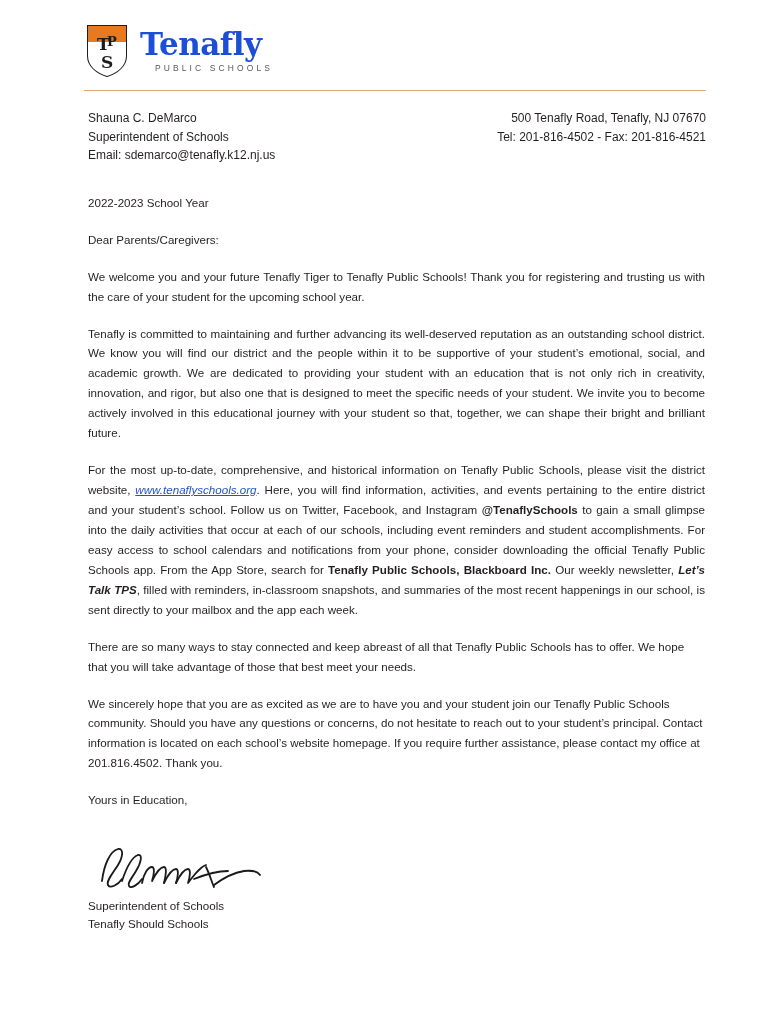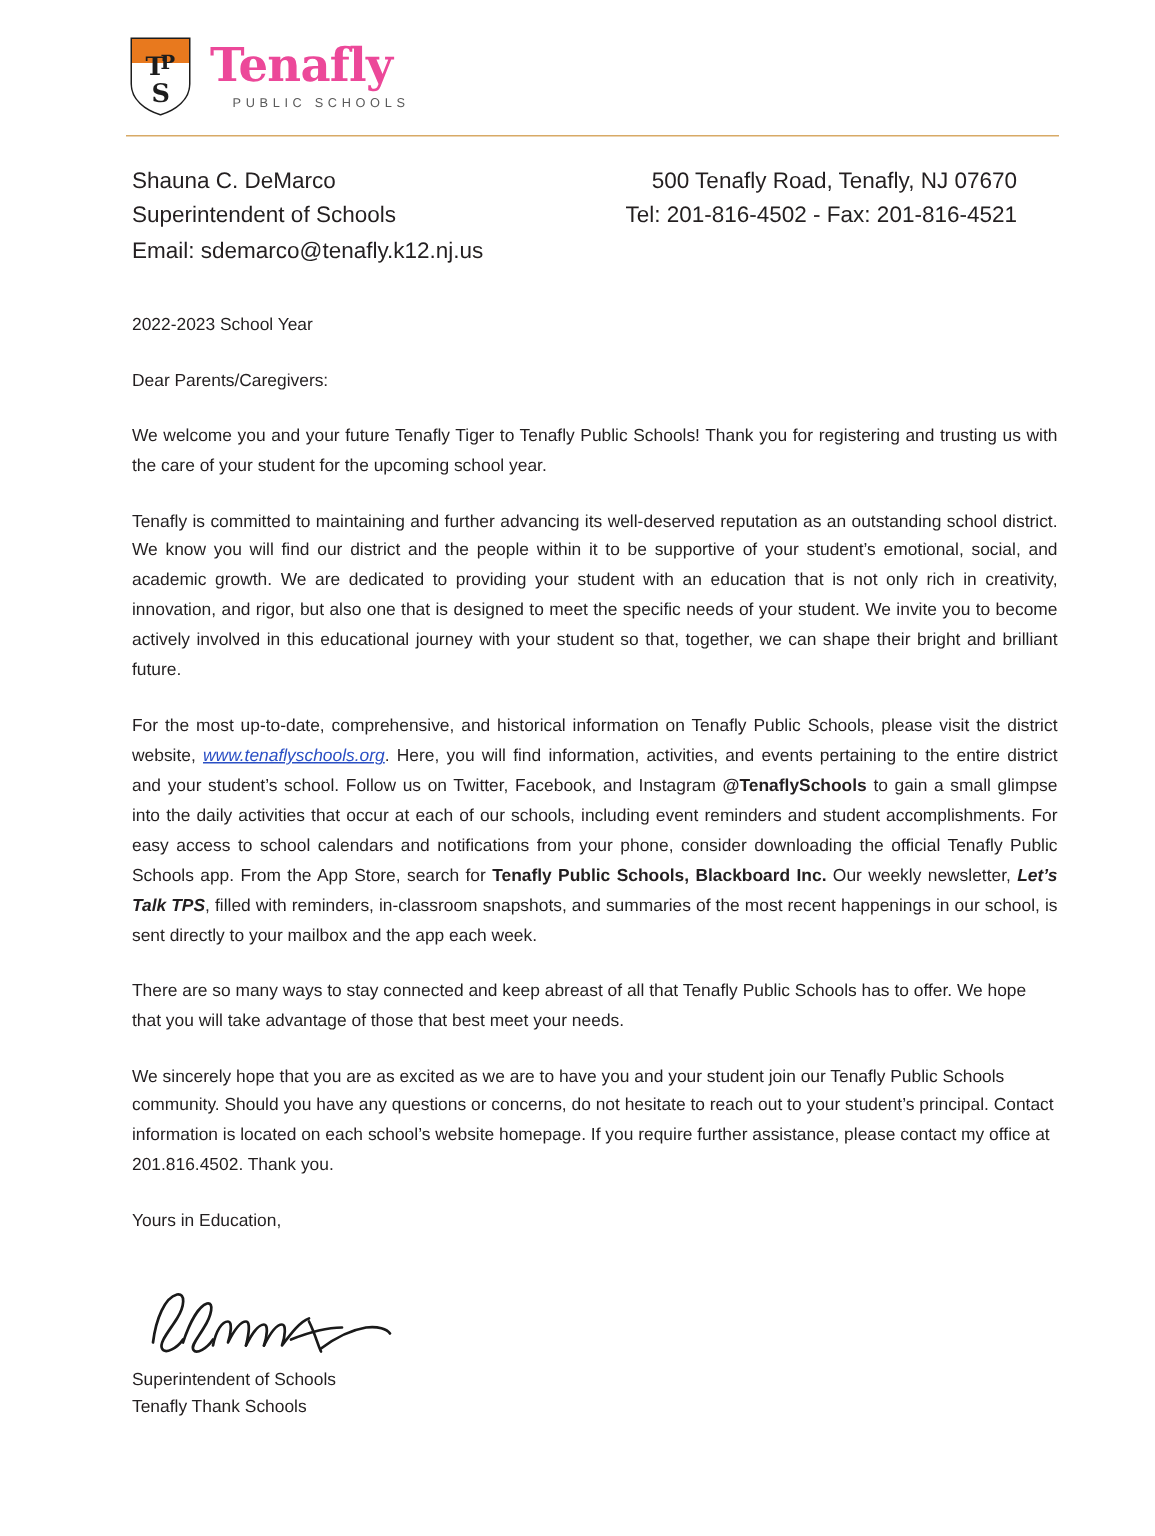--- a/index.html
+++ b/index.html
@@ -49,21 +49,21 @@
   .logo-text {
     display: flex;
     flex-direction: column;
     justify-content: center;
     line-height: 1;
   }
   .logo-word {
     font-family: "DejaVu Serif", serif;
     font-size: 31px;
     font-weight: 700;
-    color: #ec4899;
+    color: #1d4ed8;
     letter-spacing: -0.5px;
   }
   .logo-sub {
     font-family: "Liberation Sans", sans-serif;
     font-size: 8.5px;
     letter-spacing: 3.1px;
     color: #5a5a5a;
     margin-top: 4px;
     margin-left: 2px;
     padding-left: 13px;
@@ -72,22 +72,22 @@
     margin: 10px 0 0 0;
     height: 1px;
     background: #d8aa66;
     width: 100%;
   }
 
   
   .contact {
     display: flex;
     justify-content: space-between;
-    padding: 18px 92px 0 88px;
-    font-size: 15px;
+    padding: 18px 64px 0 88px;
+    font-size: 12px;
     color: #231f20;
     line-height: 1.55;
   }
   .contact .left div,
   .contact .right div {
     white-space: nowrap;
   }
   .contact .right {
     text-align: right;
   }
@@ -187,17 +187,17 @@
         <path d="M48 42 C50 32 54 26 58 26 C61 26 60 34 58 40 C62 32 66 26 70 26 C73 26 72 34 70 42"></path>
         <path d="M70 42 C74 34 78 28 82 28 C85 28 84 36 82 42"></path>
         <path d="M82 42 C86 34 90 28 94 28 C97 28 96 36 94 42 C100 34 106 26 112 24"></path>
         <path d="M100 38 C110 34 122 30 134 30"></path>
         <path d="M112 26 C116 34 118 42 120 46"></path>
         <path d="M120 44 C128 38 138 32 150 30 C158 29 164 31 166 34"></path>
       </g>
     </svg>
     <div class="sig-lines">
       <div>Superintendent of Schools</div>
-      <div>Tenafly Thank Schools</div>
+      <div>Tenafly Should Schools</div>
     </div>
   </div>
 
 </div>
 
 </body></html>

